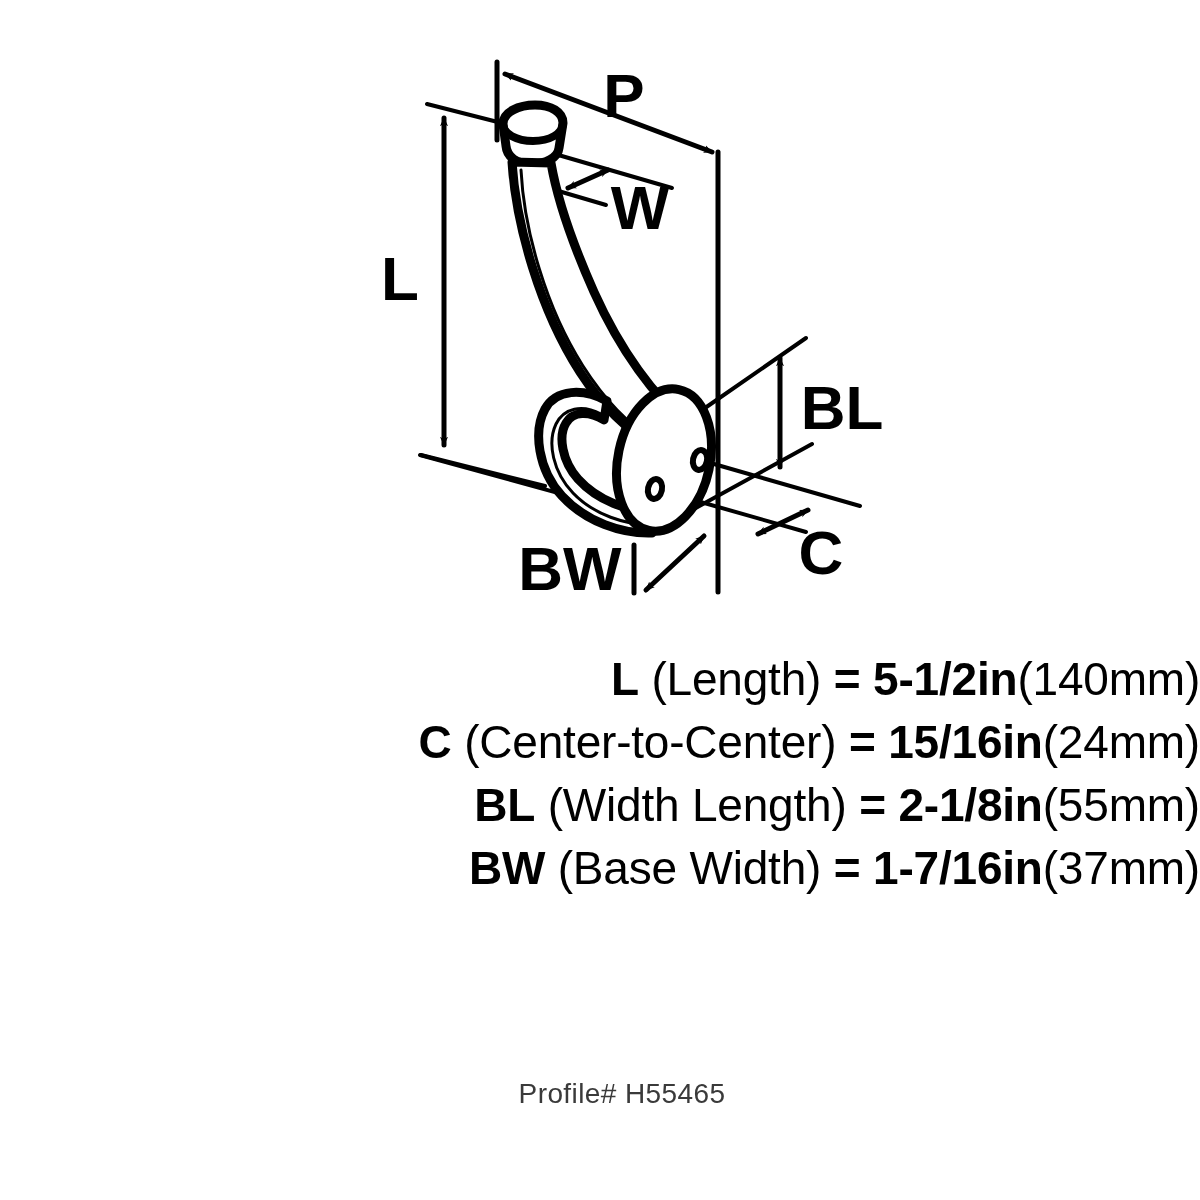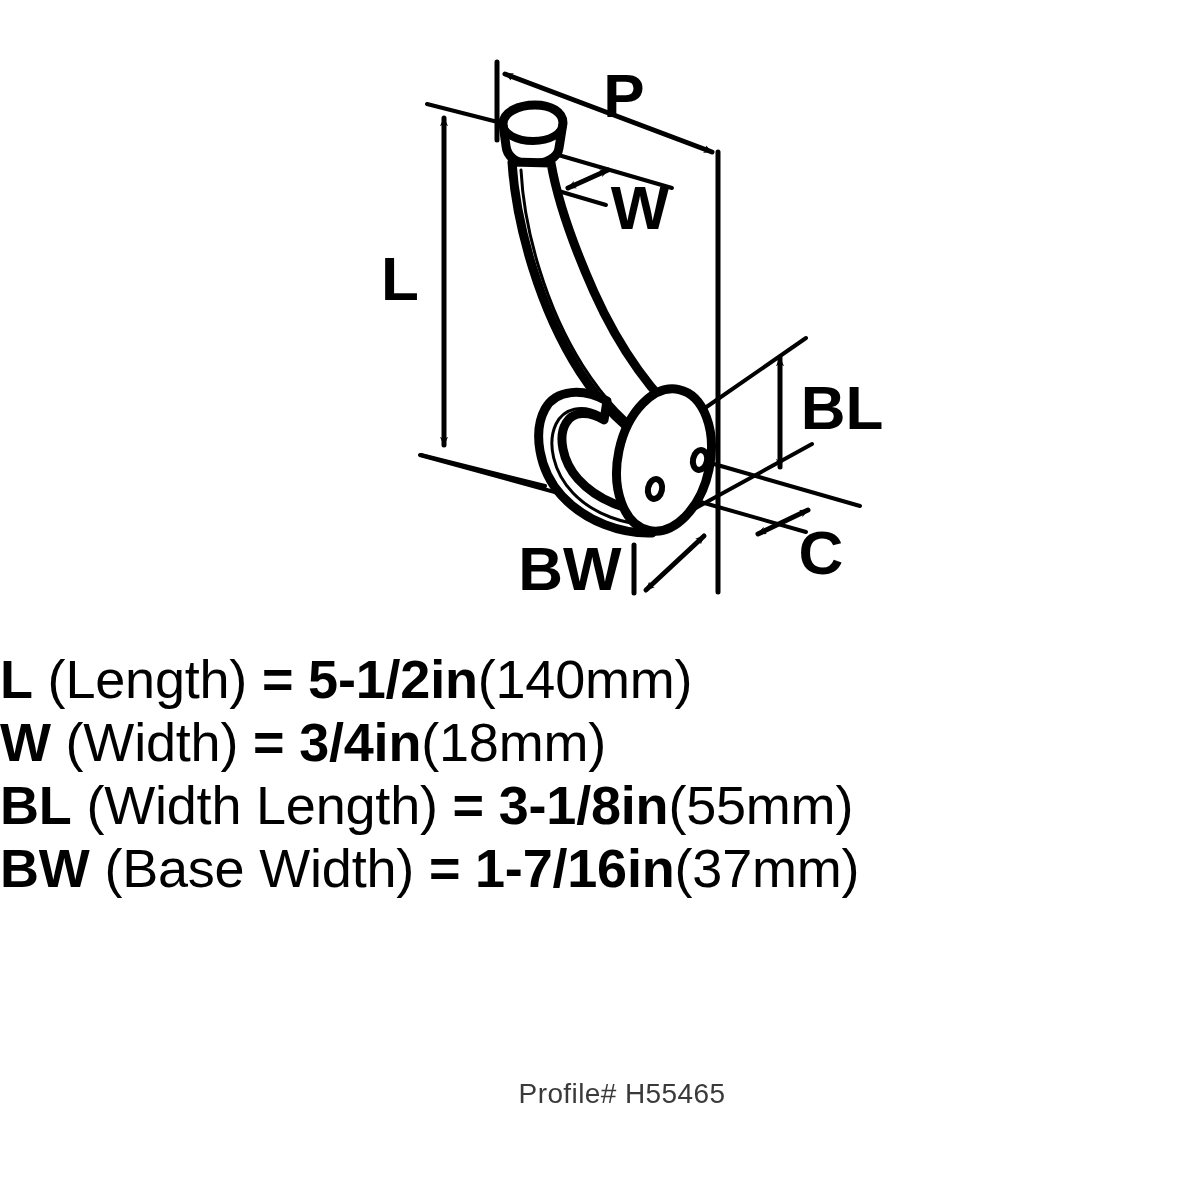--- a/index.html
+++ b/index.html
@@ -40,22 +40,22 @@
   #spec-list {
     position: absolute;
     left: 0;
     top: 648px;
     width: 1200px;
     text-align: center;
   }
   .spec-line {
     display: block;
     width: 100%;
-    text-align: left;
-    font-size: 54px;
+    text-align: right;
+    font-size: 46px;
     line-height: 63px;
     white-space: nowrap;
     letter-spacing: -0.2px;
     color: #000000;
   }
   .spec-code {
     font-weight: 700;
   }
   .spec-name {
     font-weight: 400;
@@ -192,28 +192,28 @@
       <text class="dim-label" x="570" y="590" font-size="62" text-anchor="middle">BW</text>
     </svg>
   </div>
 
   <div id="spec-list">
 
     <div class="spec-line">
       <span class="spec-code">L</span><span class="spec-name"> (Length) </span><span class="spec-eq">= </span><span class="spec-imperial">5-1/2in</span><span class="spec-metric">(140mm)</span>
     </div>
 
-    <div class="spec-line">
-      <span class="spec-code">W</span><span class="spec-name"> (Width) </span><span class="spec-eq">= </span><span class="spec-imperial">3/4in</span><span class="spec-metric">(18mm)</span>
-    </div>
-
-
-
-    <div class="spec-line">
-      <span class="spec-code">BL</span><span class="spec-name"> (Width Length) </span><span class="spec-eq">= </span><span class="spec-imperial">3-1/8in</span><span class="spec-metric">(55mm)</span>
+
+
+    <div class="spec-line">
+      <span class="spec-code">C</span><span class="spec-name"> (Center-to-Center) </span><span class="spec-eq">= </span><span class="spec-imperial">15/16in</span><span class="spec-metric">(24mm)</span>
+    </div>
+
+    <div class="spec-line">
+      <span class="spec-code">BL</span><span class="spec-name"> (Width Length) </span><span class="spec-eq">= </span><span class="spec-imperial">2-1/8in</span><span class="spec-metric">(55mm)</span>
     </div>
 
     <div class="spec-line">
       <span class="spec-code">BW</span><span class="spec-name"> (Base Width) </span><span class="spec-eq">= </span><span class="spec-imperial">1-7/16in</span><span class="spec-metric">(37mm)</span>
     </div>
 
   </div>
 
   <div id="profile-number">Profile# H55465</div>
 

